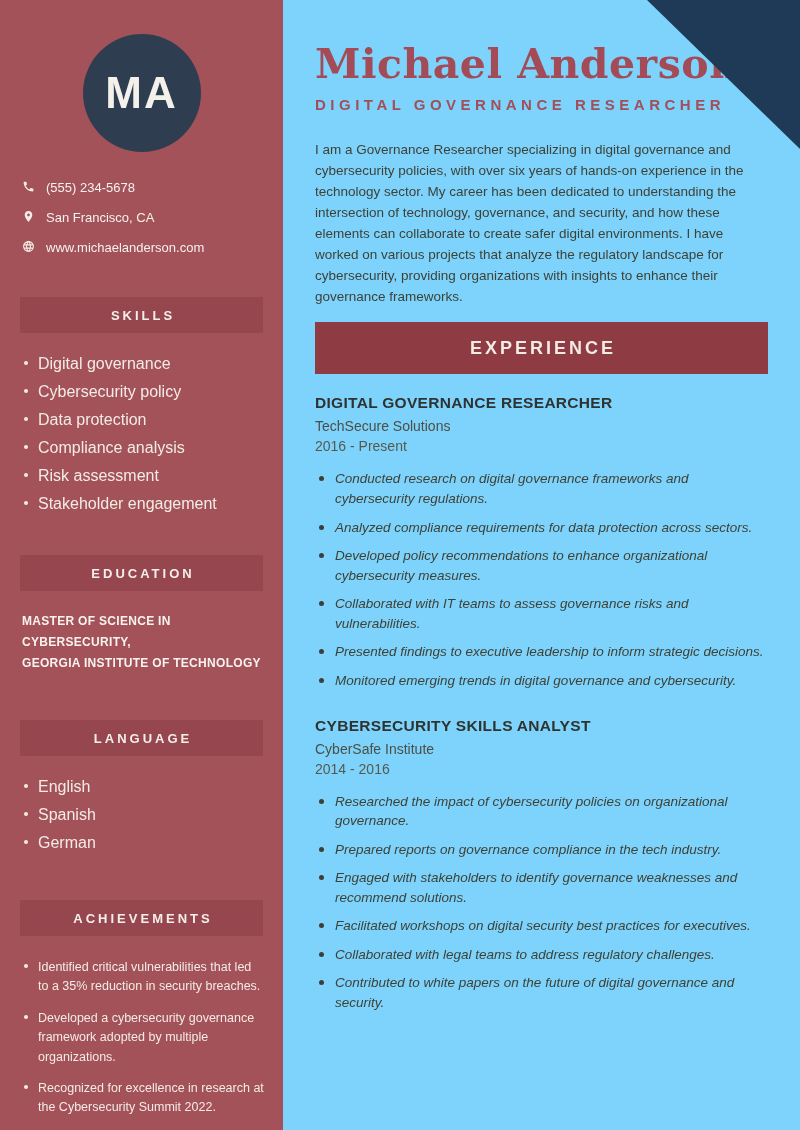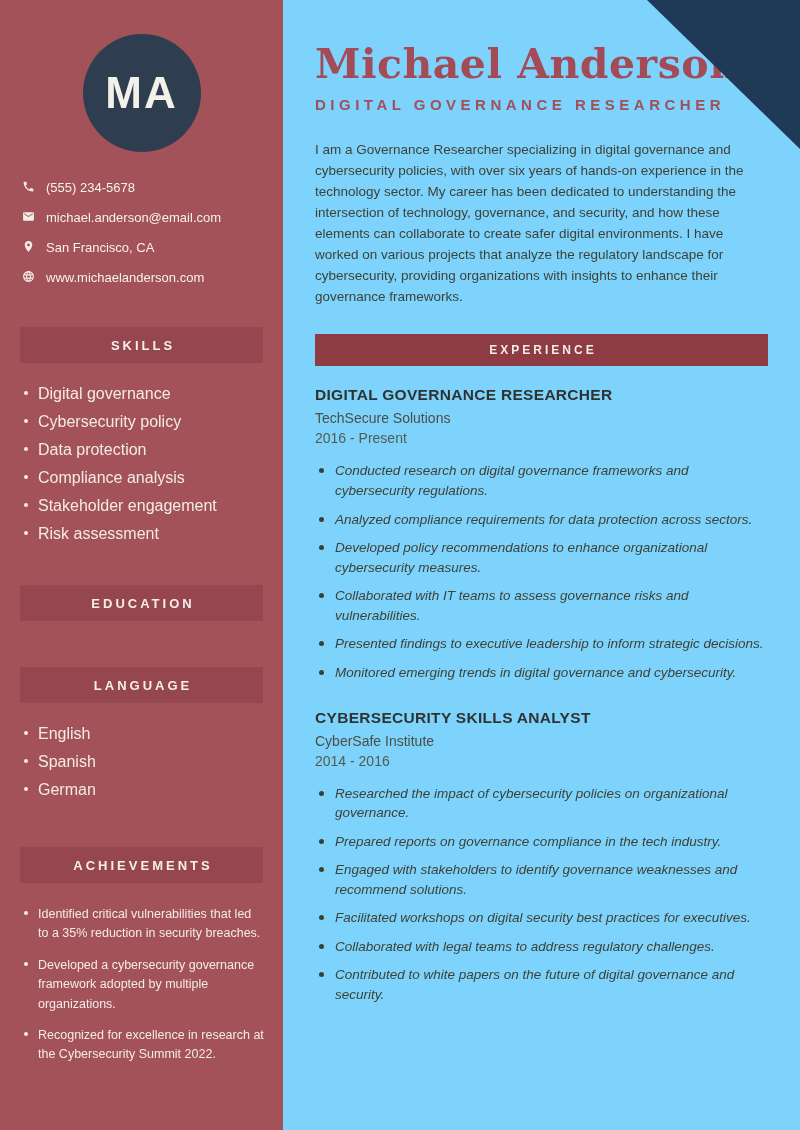--- a/index.html
+++ b/index.html
@@ -137,26 +137,26 @@
     color: #a24f59;
   }
   .summary {
     margin-top: 26px;
     font-size: 13.5px;
     line-height: 1.56;
     color: #3e4136;
     max-width: 458px;
   }
   .exp-banner {
-    margin-top: 27px;
+    margin-top: 15px;
     width: 453px;
-    height: 32px;
+    height: 52px;
     background: #8e3b43;
     display: flex; align-items: center; justify-content: center;
-    font-size: 12px;
+    font-size: 18px;
     font-weight: bold;
     letter-spacing: 3px;
     text-indent: 3px;
     color: #f3ebe5;
   }
   .job-block { margin-top: 20px; }
   .job-role {
     font-size: 15.5px;
     font-weight: bold;
     letter-spacing: 0.3px;
@@ -210,28 +210,20 @@
     </div>
 
     <ul class="contact-list">
       <li>
         <span class="cicon">
           <svg viewBox="0 0 24 24">
               <path d="M6.62 10.79c1.44 2.83 3.76 5.14 6.59 6.59l2.2-2.2c.27-.27.67-.36 1.02-.24 1.12.37 2.33.57 3.57.57.55 0 1 .45 1 1V20c0 .55-.45 1-1 1-9.39 0-17-7.61-17-17 0-.55.45-1 1-1h3.5c.55 0 1 .45 1 1 0 1.25.2 2.45.57 3.57.11.35.03.74-.25 1.02l-2.2 2.2z"></path>
             </svg>
         </span>
         <span>(555) 234-5678</span>
-      </li>
-      <li>
-        <span class="cicon">
-          <svg viewBox="0 0 24 24">
-              <path d="M20 4H4c-1.1 0-2 .9-2 2v12c0 1.1.9 2 2 2h16c1.1 0 2-.9 2-2V6c0-1.1-.9-2-2-2zm0 4-8 5-8-5V6l8 5 8-5v2z"></path>
-            </svg>
-        </span>
-        <span>michael.anderson@email.com</span>
       </li>
       <li>
         <span class="cicon">
           <svg viewBox="0 0 24 24">
               <path d="M12 2C8.13 2 5 5.13 5 9c0 5.25 7 13 7 13s7-7.75 7-13c0-3.87-3.13-7-7-7zm0 9.5c-1.38 0-2.5-1.12-2.5-2.5s1.12-2.5 2.5-2.5 2.5 1.12 2.5 2.5-1.12 2.5-2.5 2.5z"></path>
             </svg>
         </span>
         <span>San Francisco, CA</span>
       </li>
       <li>
@@ -245,26 +237,30 @@
     </ul>
 
     <div class="side-band band-skills">
       <span>SKILLS</span>
     </div>
     <ul class="side-list">
       <li>Digital governance</li>
       <li>Cybersecurity policy</li>
       <li>Data protection</li>
       <li>Compliance analysis</li>
+      <li>Risk assessment</li>
       <li>Stakeholder engagement</li>
-      <li>Risk assessment</li>
     </ul>
 
     <div class="side-band band-education">
       <span>EDUCATION</span>
+    </div>
+    <div class="education-text">
+      <div>MASTER OF SCIENCE IN CYBERSECURITY,</div>
+      <div>GEORGIA INSTITUTE OF TECHNOLOGY</div>
     </div>
 
     <div class="side-band band-language">
       <span>LANGUAGE</span>
     </div>
     <ul class="side-list">
       <li>English</li>
       <li>Spanish</li>
       <li>German</li>
     </ul>

